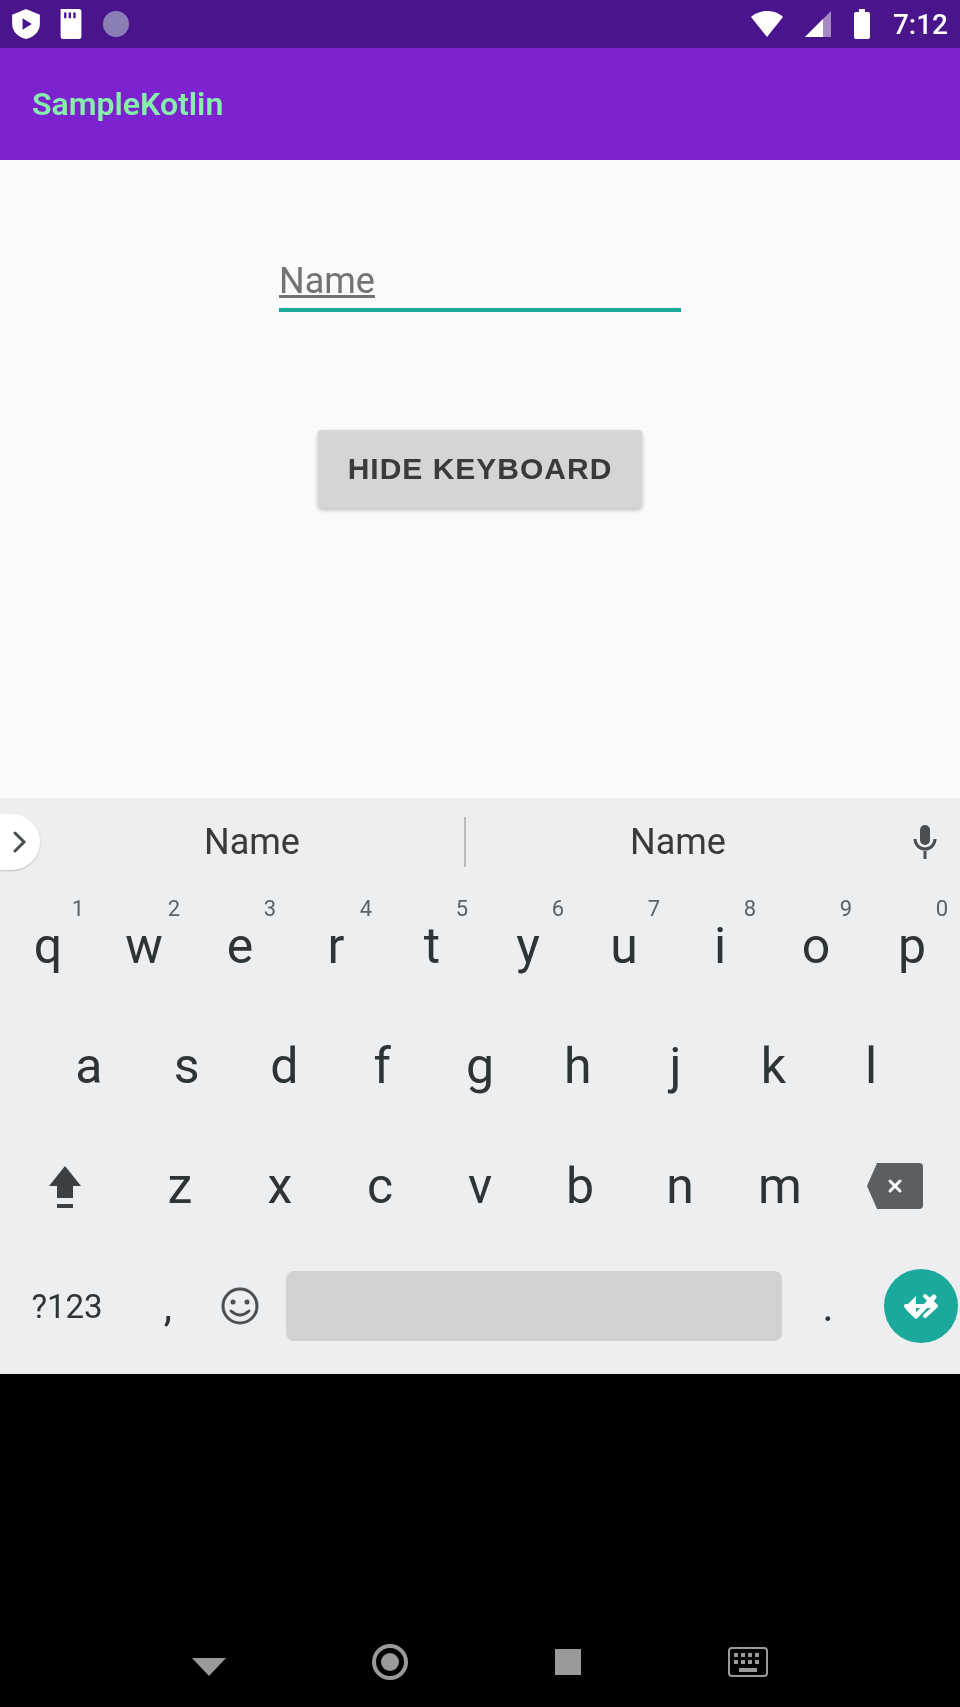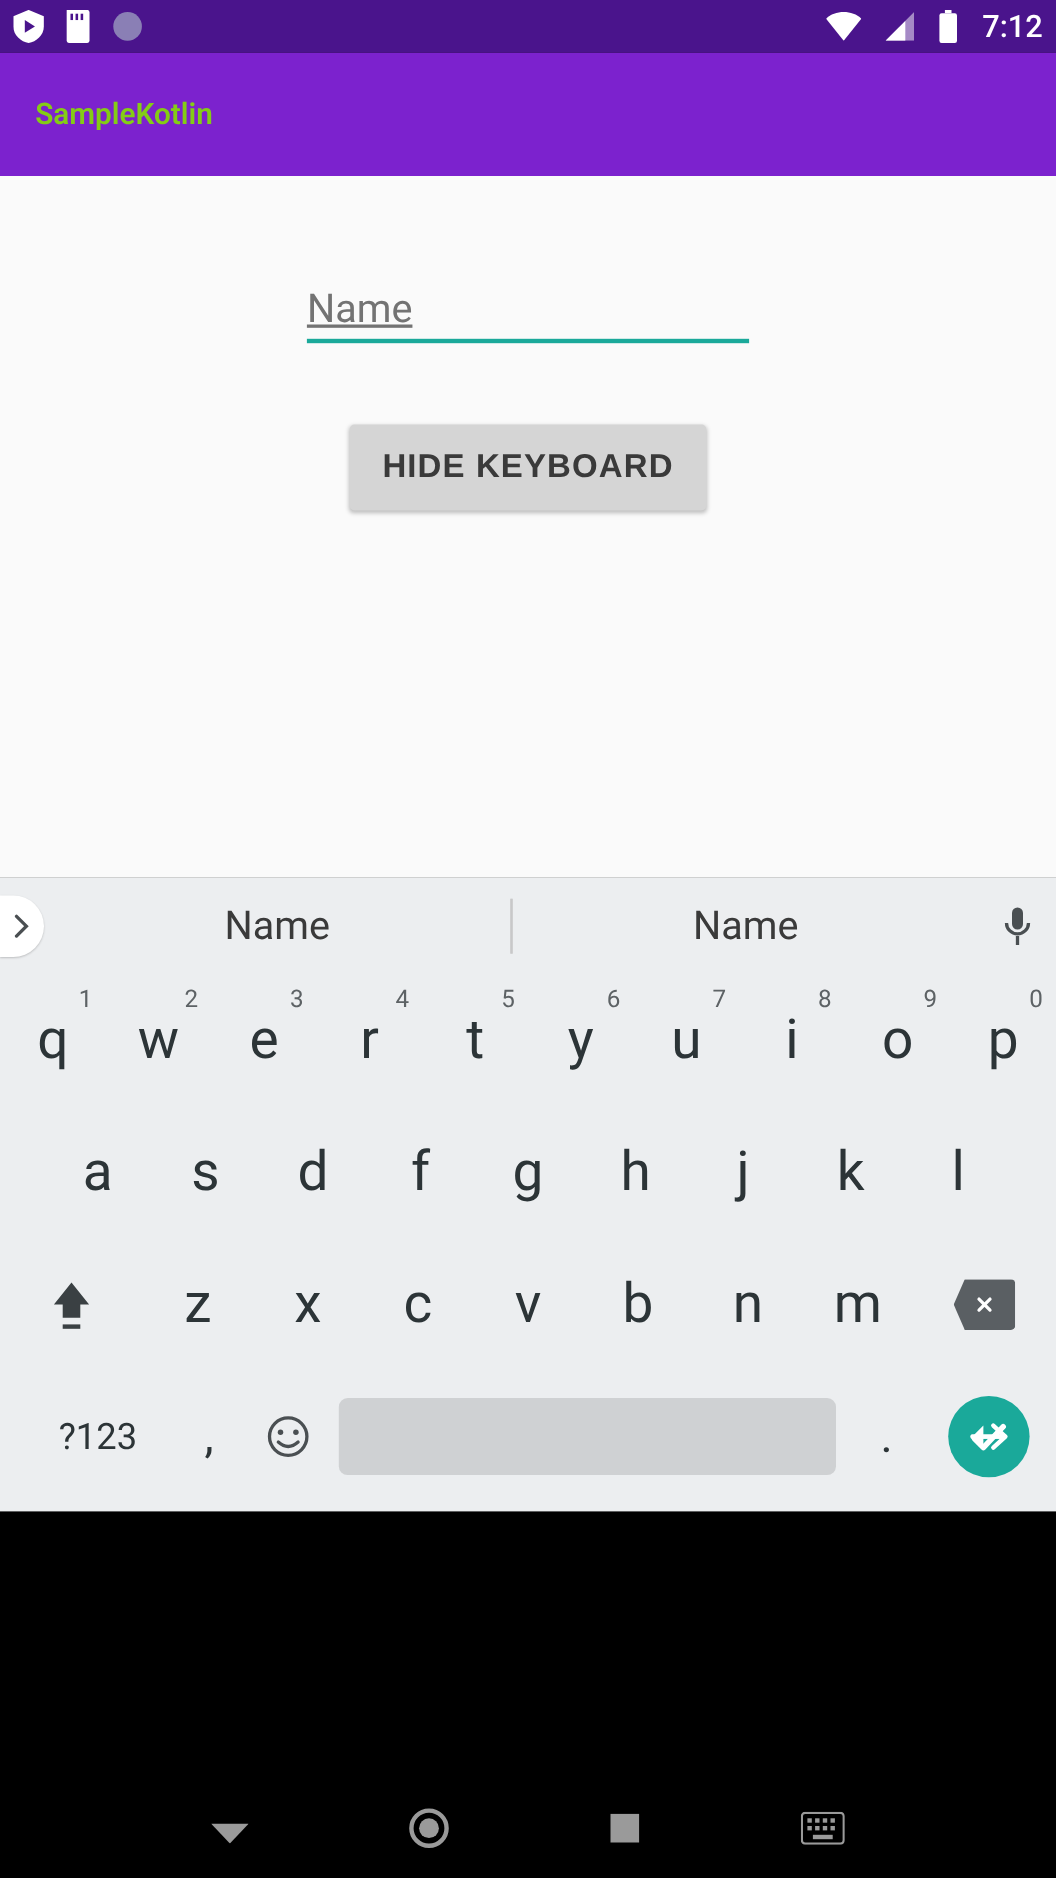--- a/index.html
+++ b/index.html
@@ -23,41 +23,41 @@
     .status-left { display: flex; gap: 18px; align-items: center; }
     .status-right { display: flex; gap: 22px; align-items: center; }
     .status-time { font-size: 28px; font-weight: 500; }
     .app-bar {
       height: 112px;
       background: #7c22ce;
       display: flex;
       align-items: center;
       padding-left: 32px;
     }
-    .app-title { color: #84cc16; font-size: 27px; font-weight: 600; }
+    .app-title { color: #86efac; font-size: 32px; font-weight: 600; }
     .content {
       background: #fafafa;
       height: 638px;
       padding-top: 100px;
       text-align: center;
     }
     .input-wrap {
       display: inline-block;
       width: 402px;
       text-align: left;
       border-bottom: 4px solid #1aa99a;
       padding-bottom: 6px;
     }
     .input-hint {
       font-size: 36px;
       color: #737373;
       text-decoration: underline;
     }
     .hide-btn {
-      margin-top: 74px;
+      margin-top: 118px;
       display: inline-block;
       background: #d5d5d5;
       color: #3a3a3a;
       font-size: 30px;
       font-weight: 600;
       letter-spacing: 1px;
       padding: 22px 30px;
       border: none;
       border-radius: 4px;
       box-shadow: 0 2px 4px rgba(0,0,0,0.25);
@@ -131,21 +131,21 @@
       background: #5a5f63;
       clip-path: polygon(18% 0,100% 0,100% 100%,18% 100%,0 50%);
       border-radius: 4px;
       display:flex;align-items:center;justify-content:center;
       color:#fff;
     }
     .kb-bottom {
       display: flex;
       height: 120px;
       align-items: center;
-      padding: 0 24px;
+      padding: 0 2px;
     }
     .kb-sym { width: 130px; text-align:center; font-size:33px; color:#2c3437; }
     .kb-comma, .kb-period { width: 72px; text-align:center; font-size:42px; color:#2c3437; }
     .kb-emoji { width: 72px; display:flex; justify-content:center; }
     .kb-space {
       flex: 1;
       height: 70px;
       background: #cfd1d3;
       border-radius: 8px;
       margin: 0 10px;

